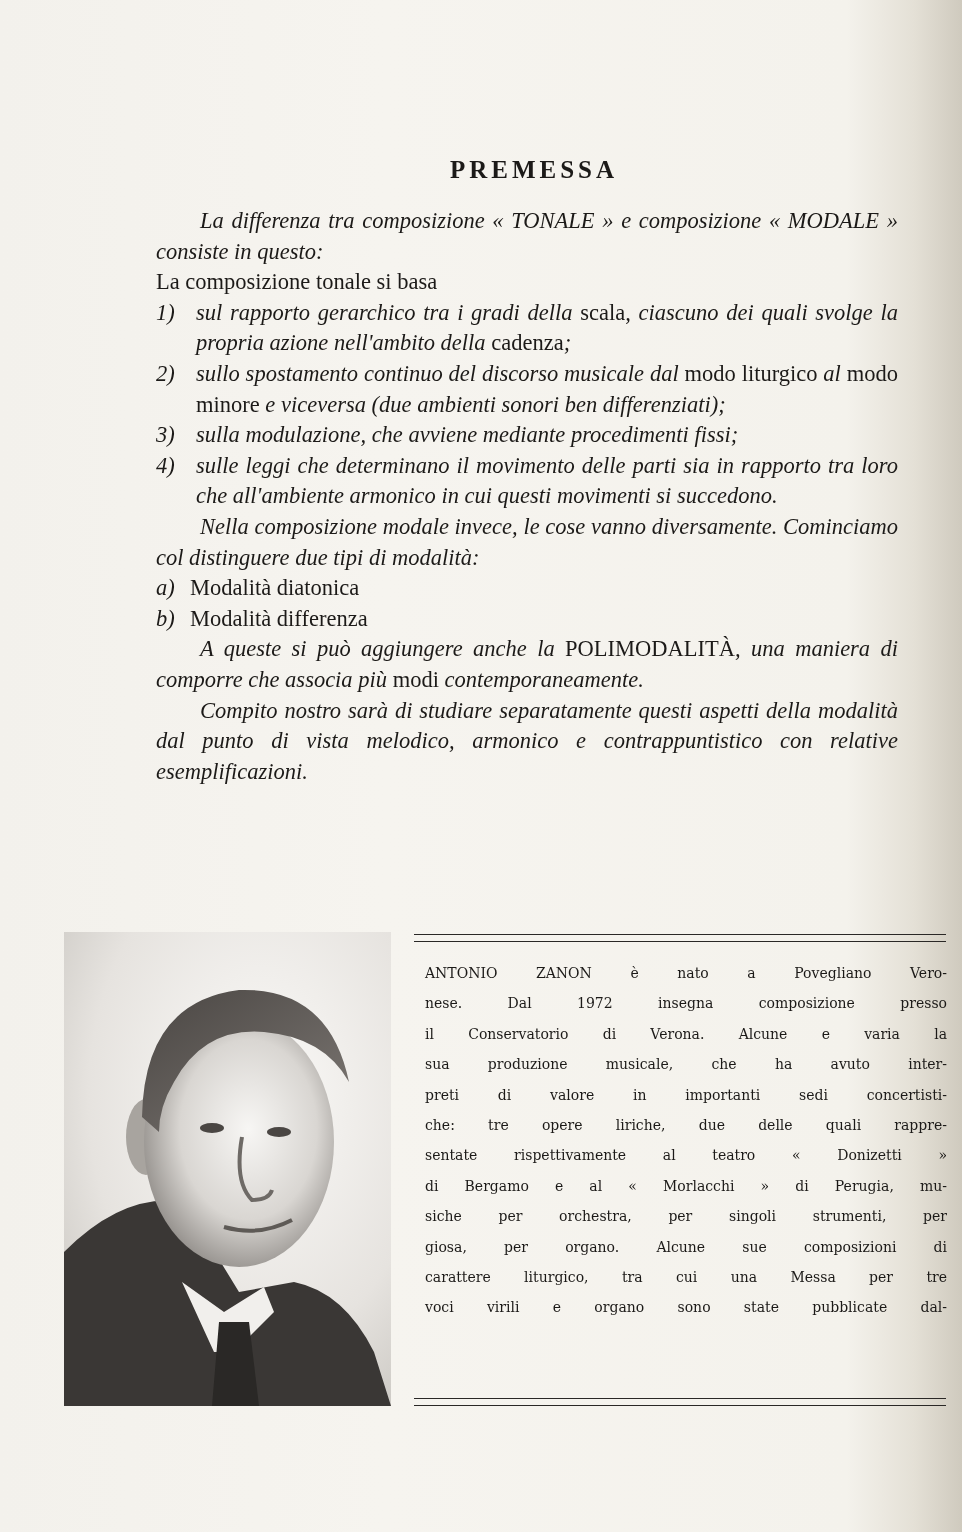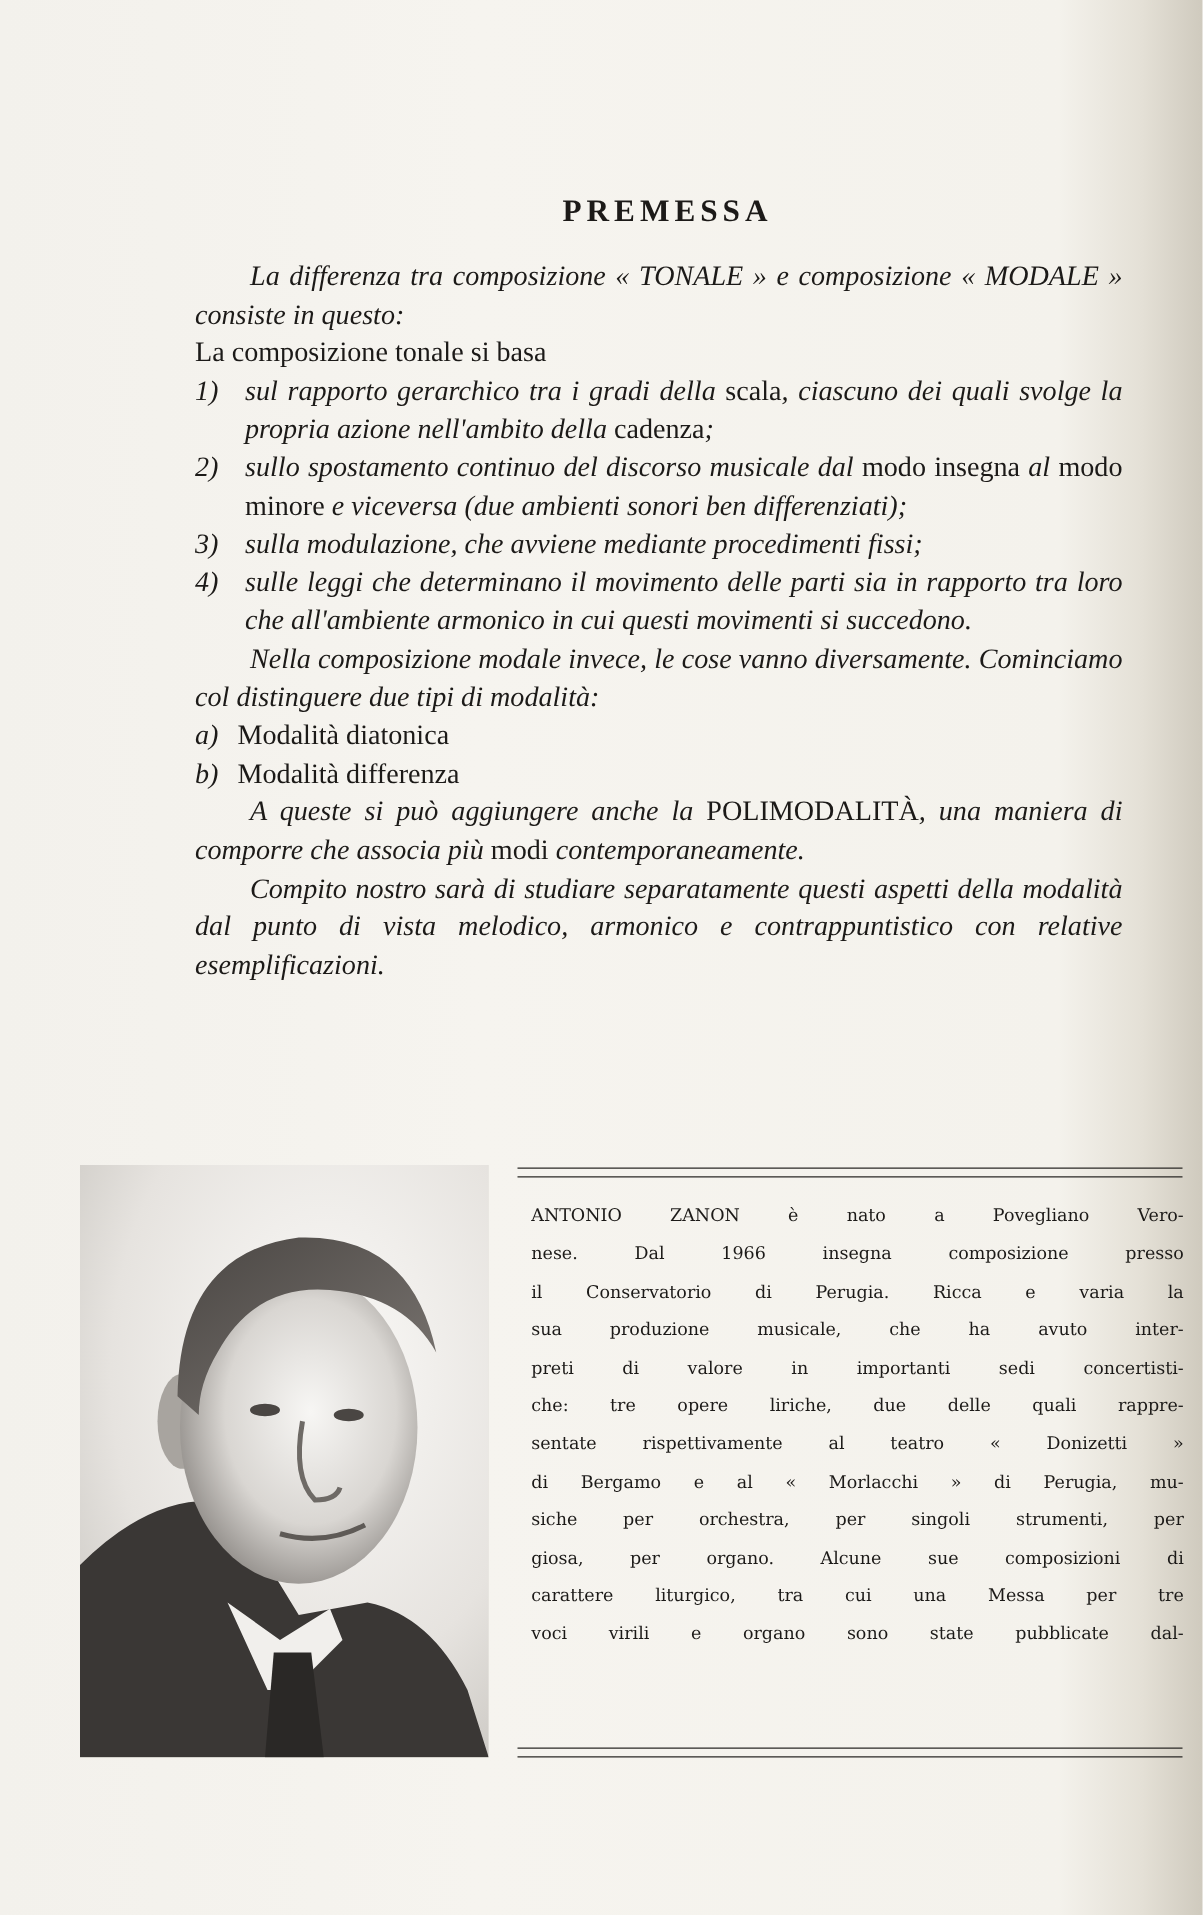--- a/index.html
+++ b/index.html
@@ -50,21 +50,21 @@
 <div class="premessa">
   <p class="it indent">La differenza tra composizione « TONALE » e composizione « MODALE » consiste in questo:</p>
   <p>La composizione tonale si basa</p>
 
   <div class="item">
     <span class="num">1)</span>
     <span class="body it"><span>sul rapporto gerarchico tra i gradi della </span><span style="font-style:normal">scala</span><span>, ciascuno dei quali svolge la propria azione nell'ambito della </span><span style="font-style:normal">cadenza</span><span>;</span></span>
   </div>
   <div class="item">
     <span class="num">2)</span>
-    <span class="body it"><span>sullo spostamento continuo del discorso musicale dal </span><span style="font-style:normal">modo insegna</span><span> al </span><span style="font-style:normal">modo minore</span><span> e viceversa (due ambienti sonori ben differenziati);</span></span>
+    <span class="body it"><span>sullo spostamento continuo del discorso musicale dal </span><span style="font-style:normal">modo liturgico</span><span> al </span><span style="font-style:normal">modo minore</span><span> e viceversa (due ambienti sonori ben differenziati);</span></span>
   </div>
   <div class="item">
     <span class="num">3)</span>
     <span class="body it">sulla modulazione, che avviene mediante procedimenti fissi;</span>
   </div>
   <div class="item">
     <span class="num">4)</span>
     <span class="body it">sulle leggi che determinano il movimento delle parti sia in rapporto tra loro che all'ambiente armonico in cui questi movimenti si succedono.</span>
   </div>
 
@@ -113,22 +113,22 @@
     <ellipse cx="215" cy="200" rx="12" ry="5" fill="#4a4643"></ellipse>
     <path d="M178 205 Q170 250 188 268 Q205 268 208 258" stroke="#6e6a66" stroke-width="4" fill="none"></path>
     <path d="M160 295 Q195 305 228 288" stroke="#5e5a56" stroke-width="4" fill="none"></path>
   </svg>
 </div>
 
 <div class="rule-double" style="top:934px;"></div>
 
 <div class="bio">
   <span class="line">ANTONIO ZANON è nato a Povegliano Vero-</span>
-  <span class="line">nese. Dal 1966 insegna composizione presso</span>
-  <span class="line">il Conservatorio di Perugia. Ricca e varia la</span>
+  <span class="line">nese. Dal 1972 insegna composizione presso</span>
+  <span class="line">il Conservatorio di Verona. Alcune e varia la</span>
   <span class="line">sua produzione musicale, che ha avuto inter-</span>
   <span class="line">preti di valore in importanti sedi concertisti-</span>
   <span class="line">che: tre opere liriche, due delle quali rappre-</span>
   <span class="line">sentate rispettivamente al teatro « Donizetti »</span>
   <span class="line">di Bergamo e al « Morlacchi » di Perugia, mu-</span>
   <span class="line">siche per orchestra, per singoli strumenti, per</span>
   <span class="line">giosa, per organo. Alcune sue composizioni di</span>
   <span class="line">carattere liturgico, tra cui una Messa per tre</span>
   <span class="line">voci virili e organo sono state pubblicate dal-</span>
 </div>

